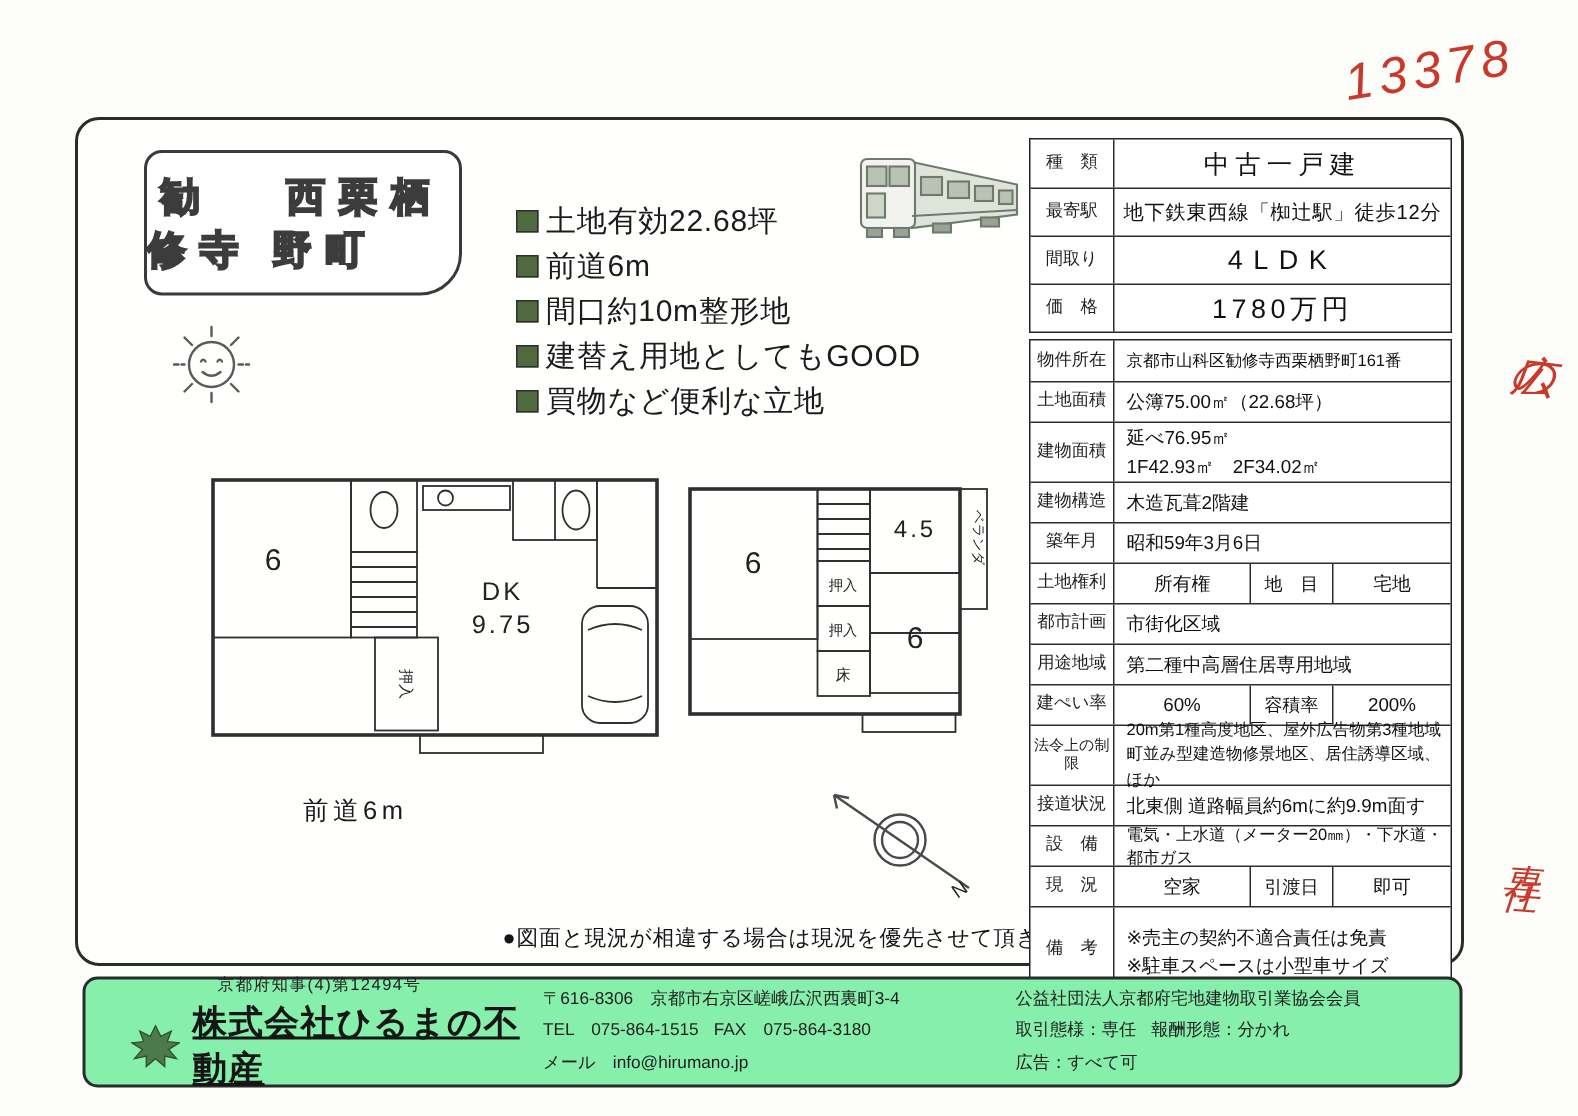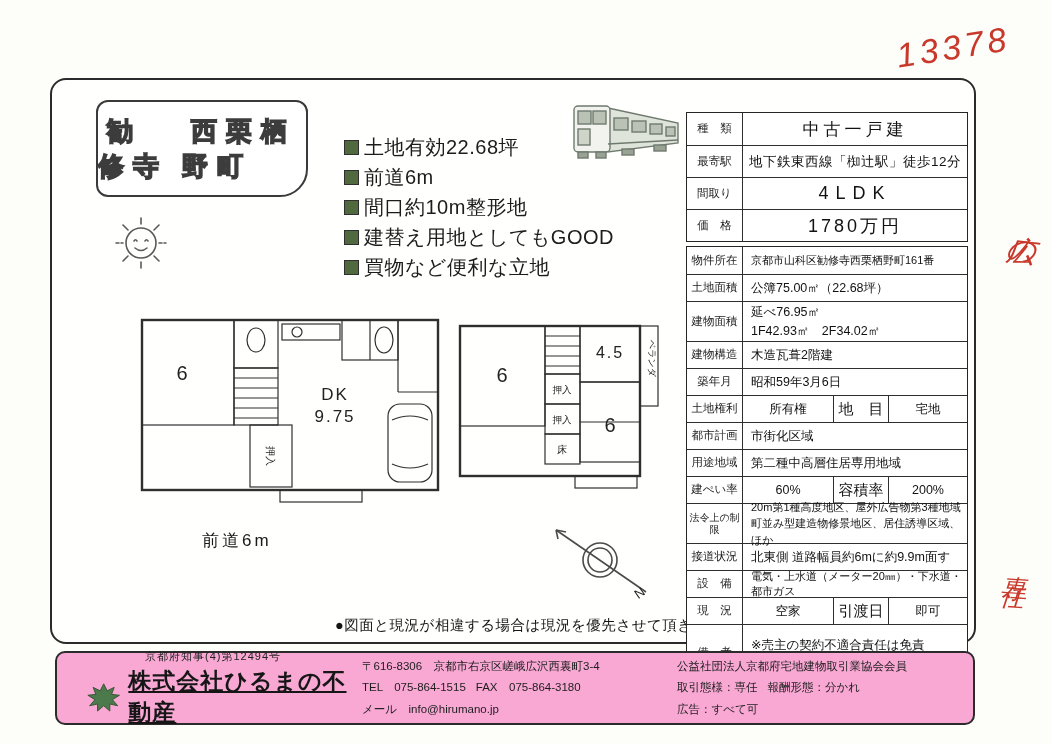--- a/index.html
+++ b/index.html
@@ -26,52 +26,52 @@
   .title-line { font-weight:bold; font-size:26px; letter-spacing:9px; text-indent:9px;
                 color:#4a4a4a; -webkit-text-fill-color:#ffffff; -webkit-text-stroke:1.5px #3c3c3c; }
 
   
   .bullets { left:292px; top:52px; }
   .bullet-row { display:flex; align-items:center; height:30px; }
   .bullet-square { width:15px; height:15px; background:#51693f; border:1.5px solid #2f2f2f; margin-right:5px; flex:none; }
   .bullet-text { font-size:20px; color:#1c1c1c; letter-spacing:0.5px; white-space:nowrap; }
 
   
-  .spec-table { left:634px; width:282px; border:1.5px solid #252525; background:#fff;margin-top:20px; }
+  .spec-table { left:634px; width:282px; border:1.5px solid #252525; background:#fff; }
   .summary-table { top:12px; }
   .detail-table { top:146px; }
   .t-row { display:flex; border-top:1px solid #2e2e2e; align-items:stretch; }
   .t-row:first-child { border-top:none; }
   .t-label { width:56px; flex:none; border-right:1px solid #2e2e2e; display:flex;
              align-items:center; justify-content:center; font-size:11.5px; color:#1e1e1e;
              text-align:center; line-height:1.15; }
   .t-label.small { font-size:10px; }
   .t-val { flex:1; display:flex; align-items:center; justify-content:center; font-size:12.5px;
            color:#111; padding:0 4px; }
   .t-val.left { justify-content:flex-start; padding-left:8px; }
   .t-val.col { flex-direction:column; align-items:flex-start; justify-content:center; line-height:1.5; }
   .t-cell { display:flex; align-items:center; justify-content:center; font-size:12.5px; color:#111;text-align:right; }
-  .t-cell.mid { border-left:1px solid #2e2e2e; border-right:1px solid #2e2e2e; font-size:15px; }
+  .t-cell.mid { border-left:1px solid #2e2e2e; border-right:1px solid #2e2e2e; font-size:12px; }
   .row-h32 { height:32px; } .row-h27 { height:27px; } .row-h40 { height:40px; }
   .row-h56 { height:56px; }
   .v-big { font-size:17px; letter-spacing:4px; }
   .v-station { font-size:13.5px; letter-spacing:0.5px; }
   .v-xl { font-size:18px; letter-spacing:7px; }
   .v-price { font-size:18px; letter-spacing:3px; }
   .fs11 { font-size:11px; }
   .remarks-val { justify-content:flex-start; padding-top:5px; }
 
   
   .plans { left:78px; top:232px; }
   .front-road { left:150px; top:449px; font-size:17px; letter-spacing:3px; color:#1a1a1a; }
   .disclaimer { left:283px; top:536px; font-size:14.5px; color:#151515; letter-spacing:0.5px; }
 
   
   .footer-box { left:55px; top:651px; width:920px; height:74px; border:2.5px solid #2b2b2b;
-                border-radius:10px; background:#f9a8d4; display:flex; align-items:center; }
+                border-radius:10px; background:#86efac; display:flex; align-items:center; }
   .f-col1 { width:305px; flex:none; padding-left:30px; }
   .f-license { font-size:11px; color:#222; margin-left:58px; letter-spacing:1px; }
   .f-company-row { display:flex; align-items:center; gap:8px; margin-top:2px; }
   .f-company { font-size:23px; font-weight:bold; color:#161616; letter-spacing:1px;text-decoration:underline; }
   .f-col2 { width:315px; flex:none; font-size:11.5px; line-height:1.85; color:#1d1d1d; }
   .f-col3 { flex:1; font-size:11.5px; line-height:1.85; color:#1d1d1d; }
   .f-row { display:flex; gap:10px; }
   svg text { font-family:"Liberation Sans","DejaVu Sans",sans-serif; fill:#222; }
 </style>
 </head>

